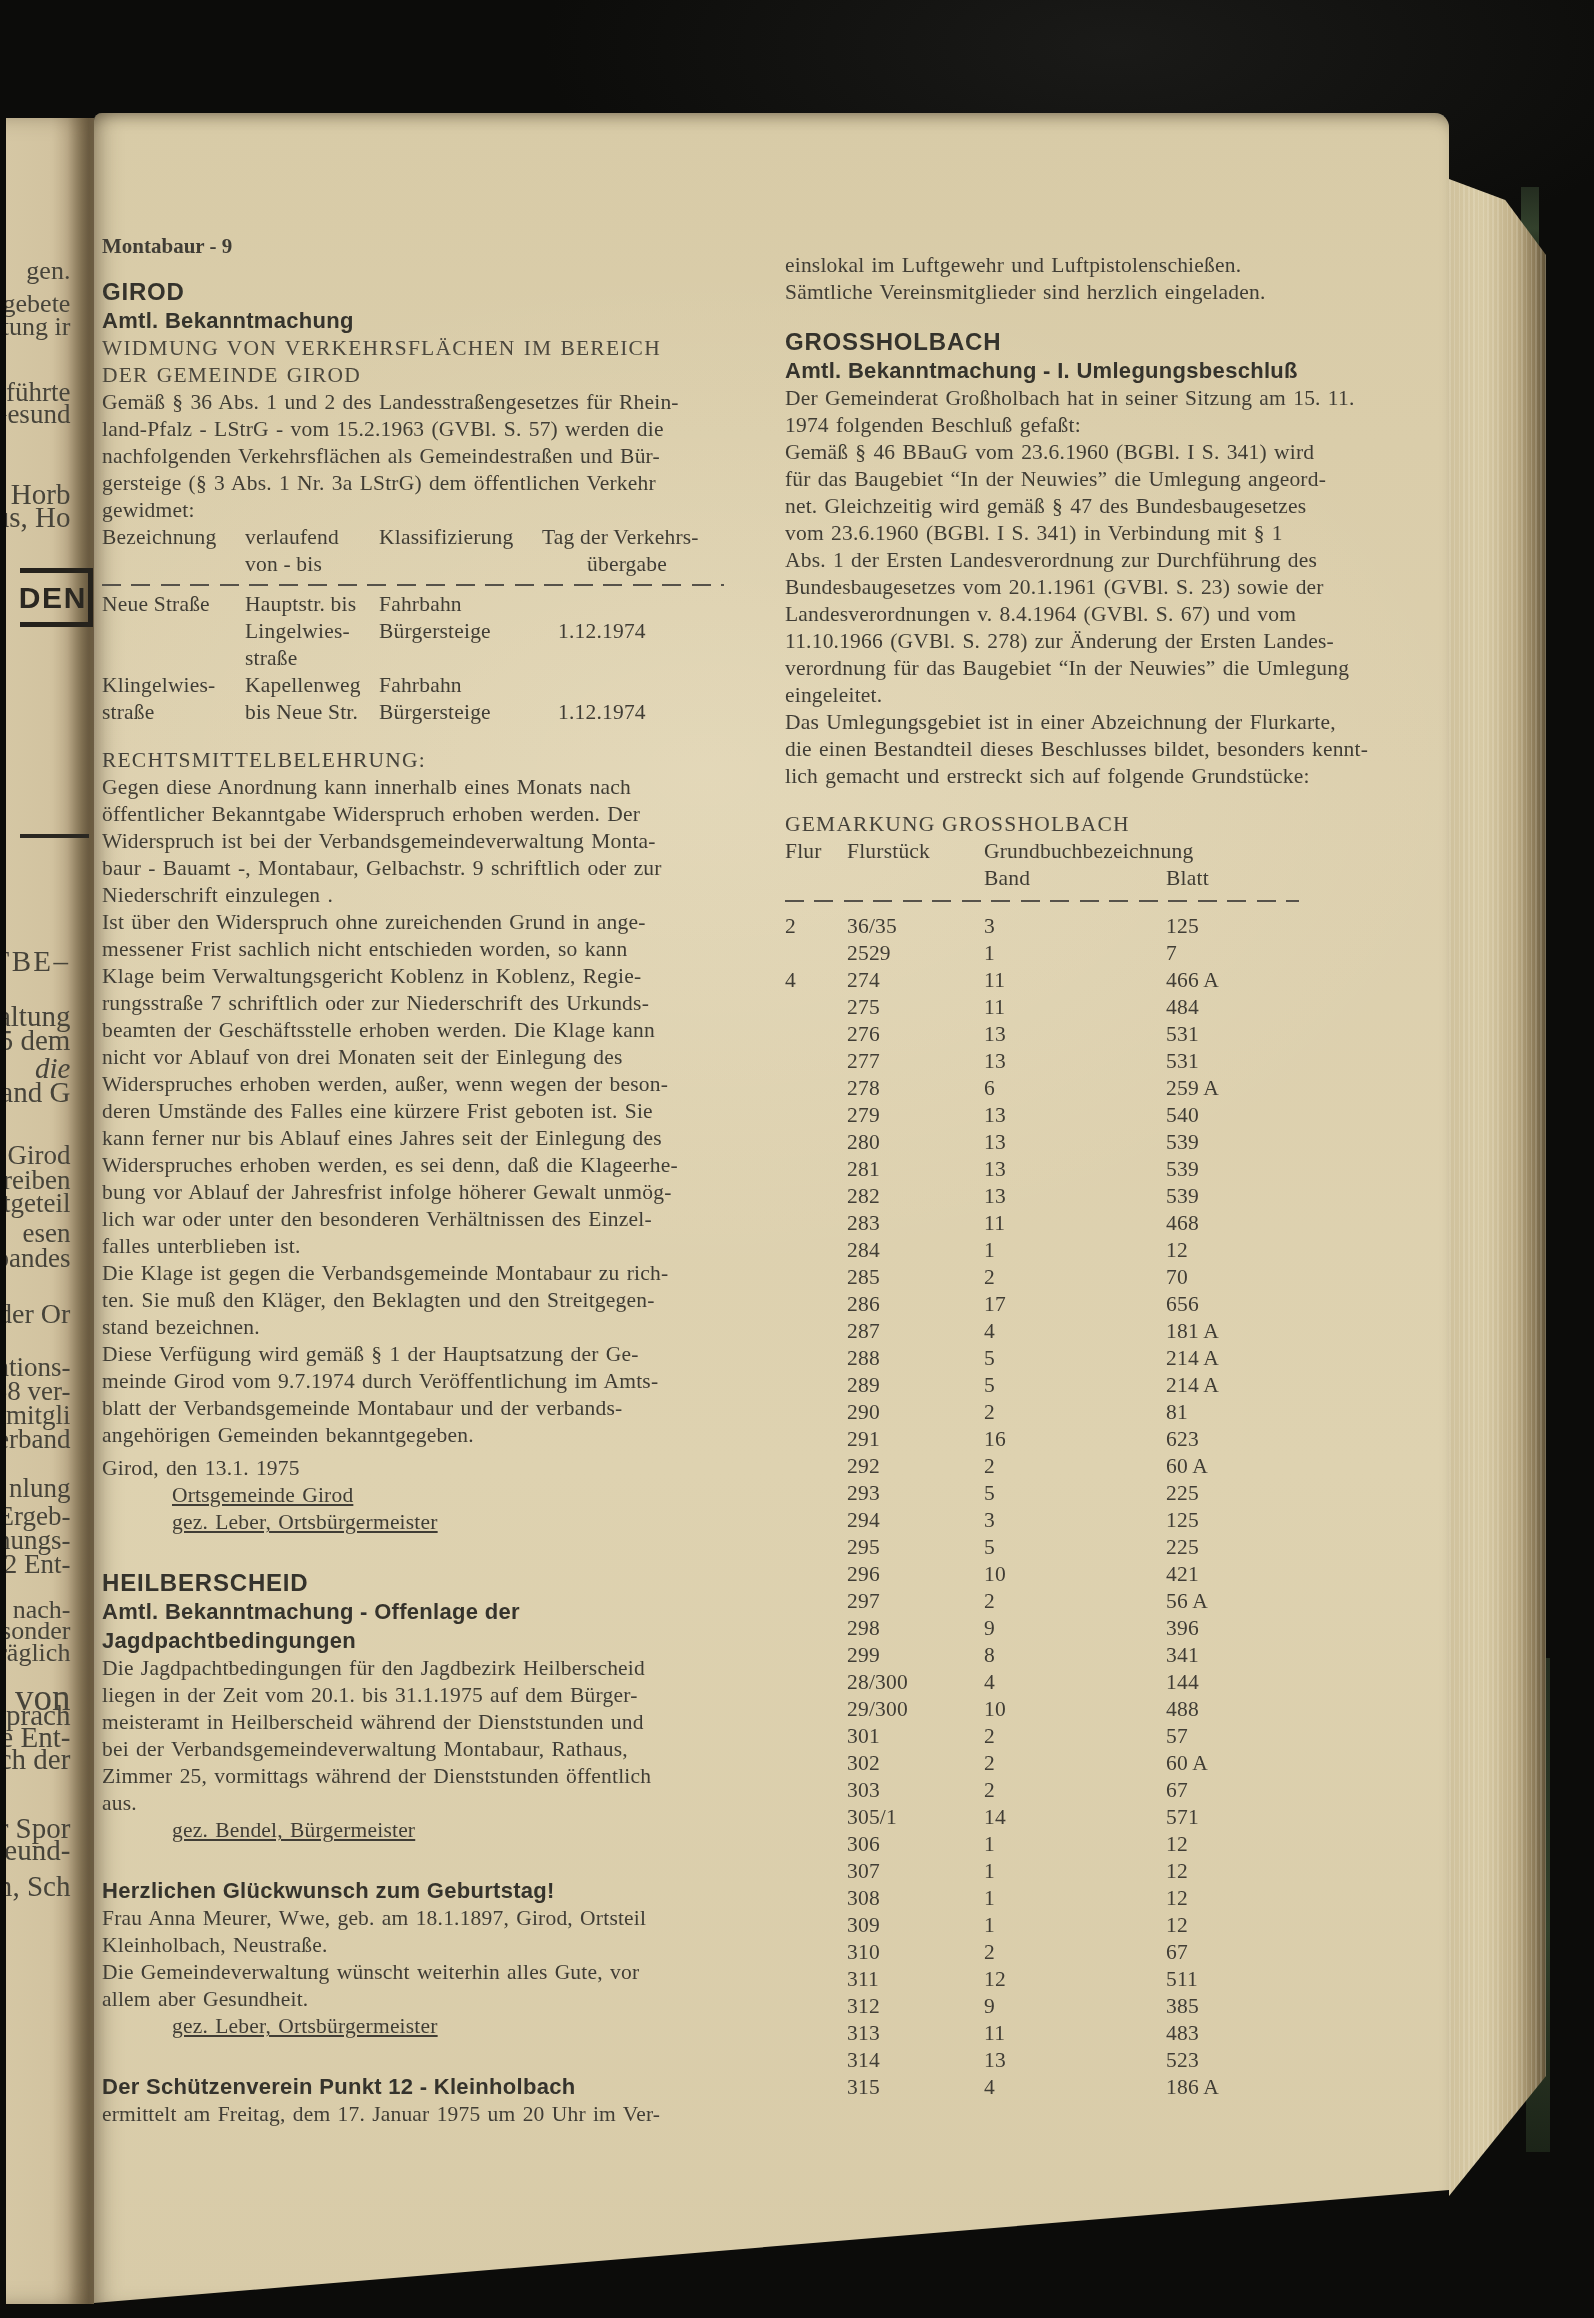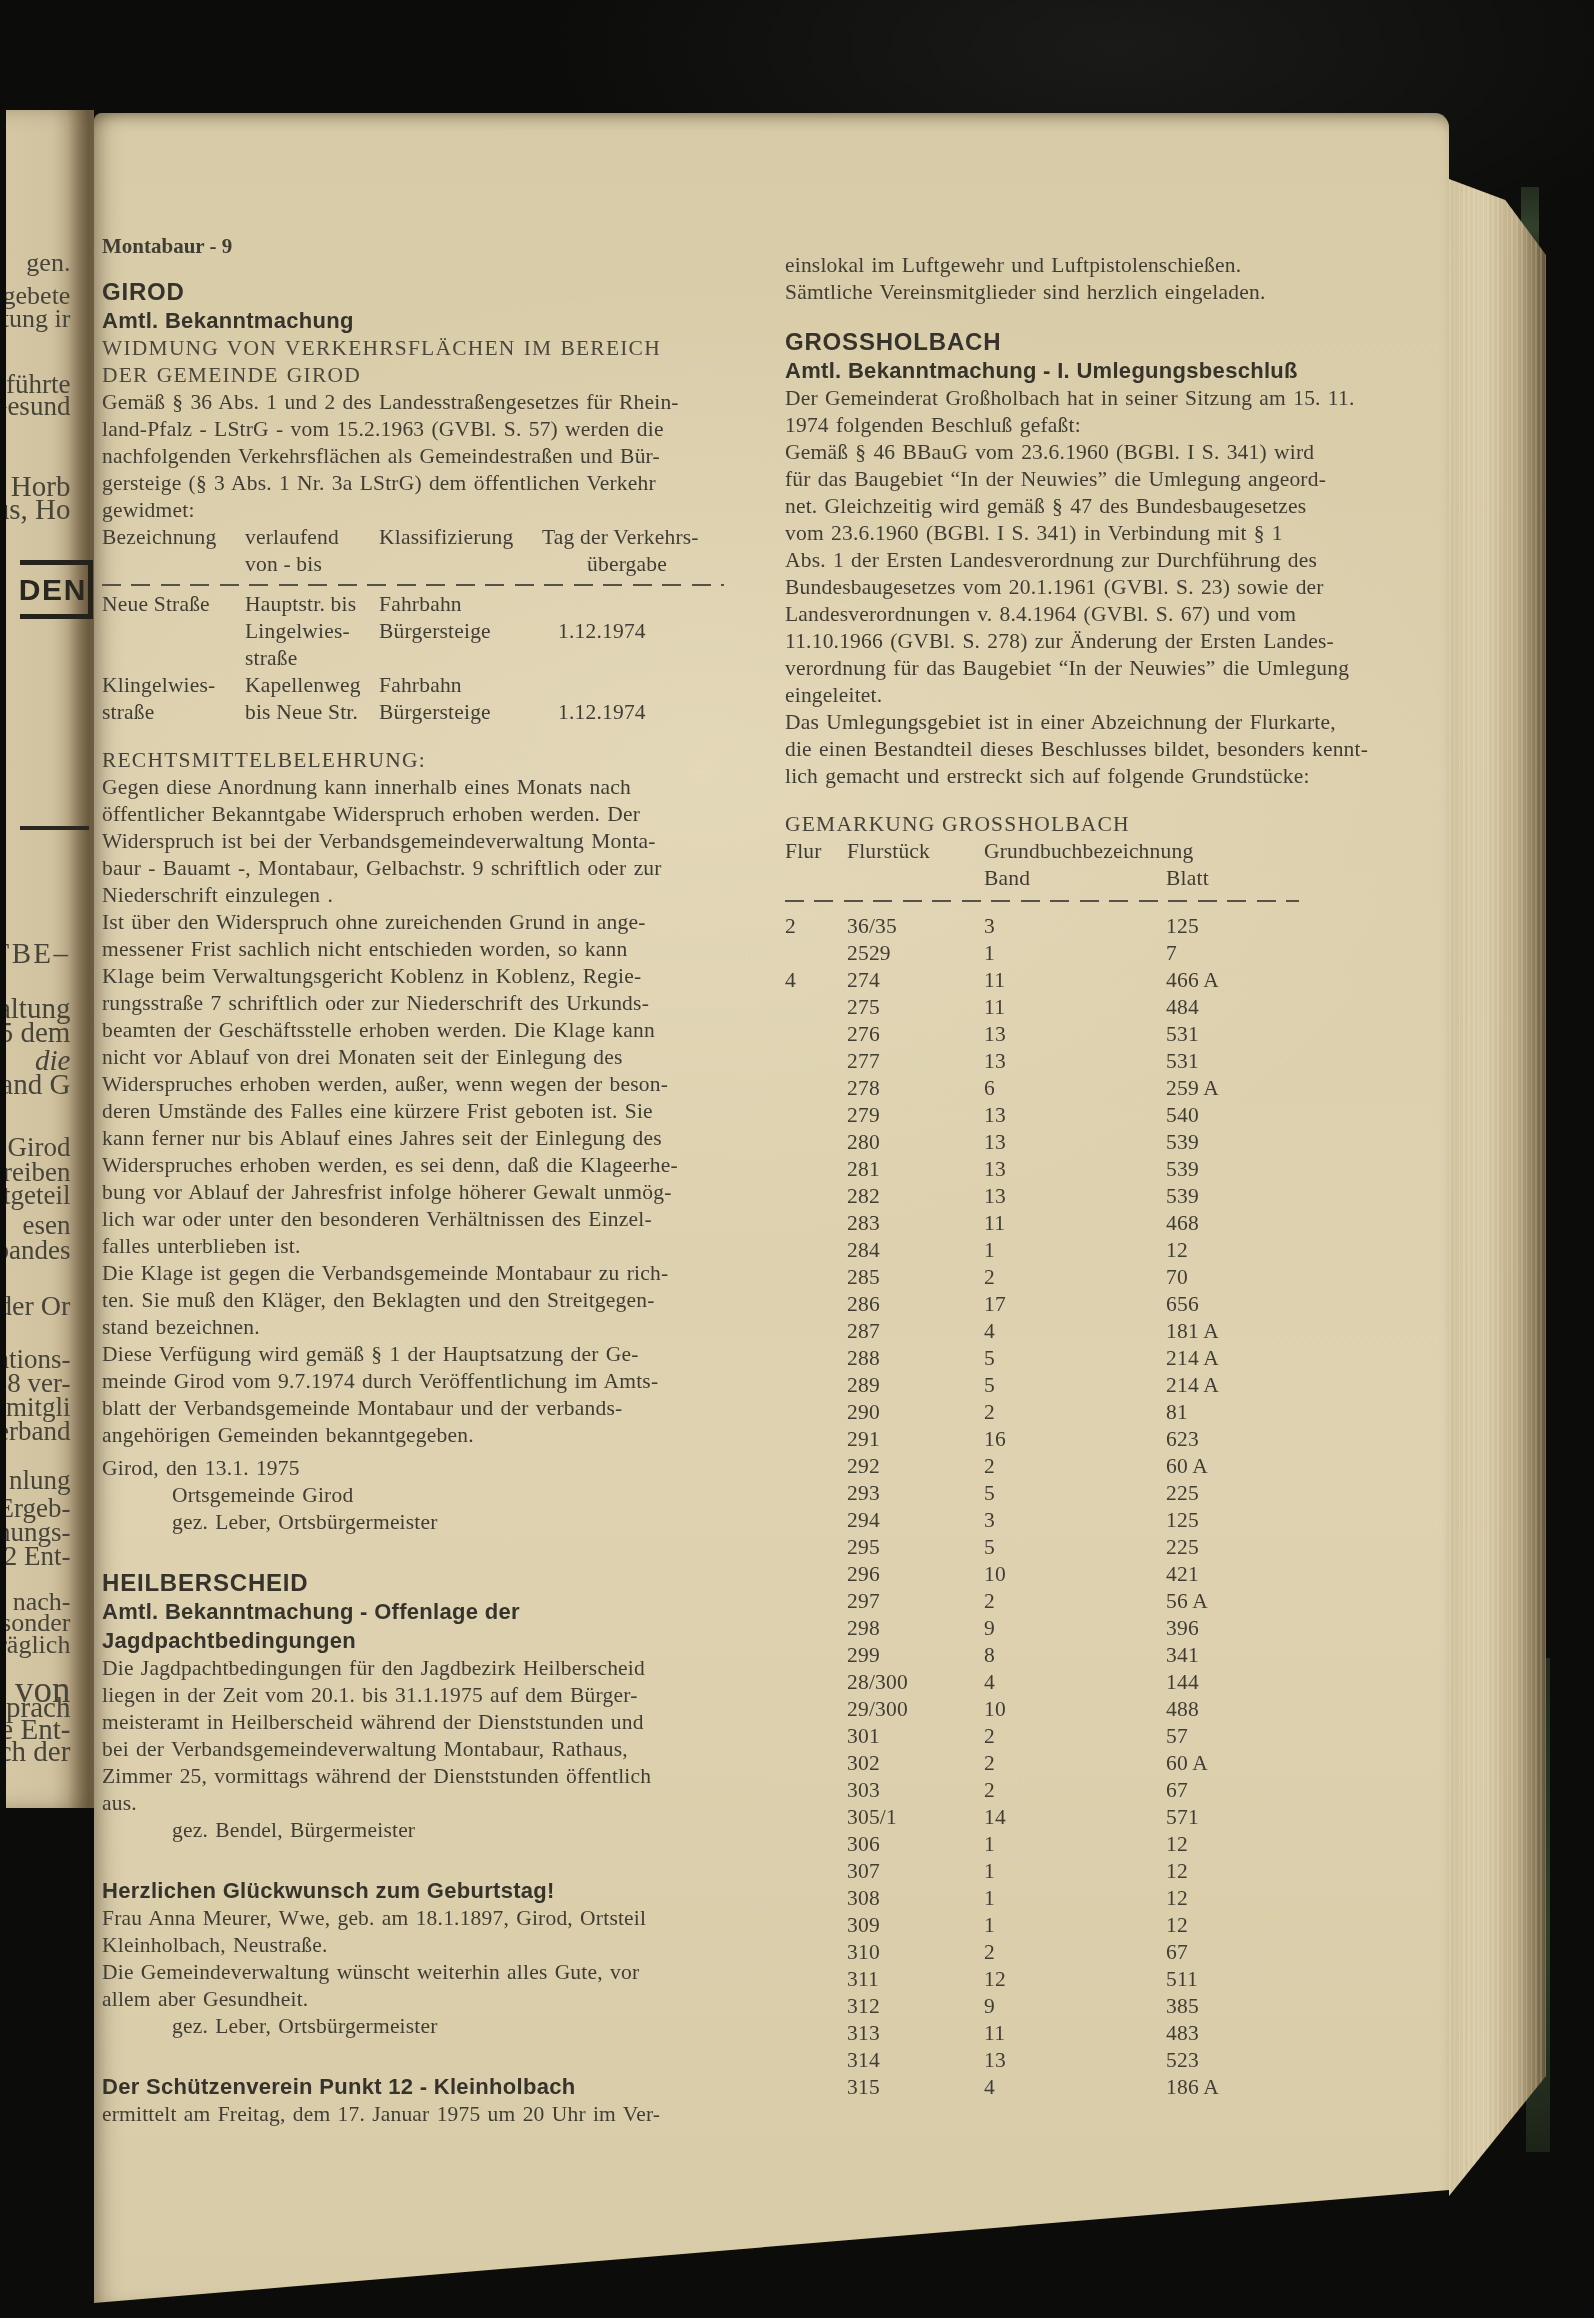--- a/index.html
+++ b/index.html
@@ -3,21 +3,21 @@
 <meta charset="utf-8">
 <style>
   html,body{margin:0;padding:0;background:#0c0c0a;}
   body{width:1594px;height:2319px;overflow:hidden;position:relative;
        font-family:"Liberation Serif","DejaVu Serif",serif;}
   .stage{position:absolute;inset:0;background:
       radial-gradient(956px 399px at 70% 2%, #1a1a18 0%, #0c0c0a 60%),
       #0c0c0a;}
 
   
-  .prev-strip{position:absolute;left:6.4px;top:110px;width:88px;height:1698px;
+  .prev-strip{position:absolute;left:6.4px;top:118px;width:88px;height:2186px;
      background:linear-gradient(90deg,#d5c7a4 0%,#d2c3a0 52%,#c4b390 70%,#a08e6b 86%,#8d7c5c 94%,#9c8b69 100%);
      box-shadow:inset -21px 0 24px -6.4px rgba(60,48,30,0.55);
      overflow:hidden;}
   .frag{position:absolute;right:24px;white-space:nowrap;color:#47443a;font-size:27px;}
   .frag.sp{letter-spacing:2.4px;}
   .den-box{position:absolute;left:-9.6px;top:450px;width:69px;height:49px;
      border:5.6px solid #25221c;border-left:none;display:flex;align-items:center;
      font-family:"Liberation Sans",sans-serif;font-weight:700;font-size:30px;
      letter-spacing:1.6px;color:#2a2721;padding-left:8px;}
   .prev-hline{position:absolute;left:0;top:716px;width:69px;height:4px;background:#2a2721;}
@@ -51,21 +51,21 @@
   .wcell{white-space:pre-line;font-size:21.5px;line-height:27px;letter-spacing:0.2px;}
   .wcell.date{padding-left:16px;}
   .wcell.ueb{padding-left:45px;}
   .wtable{margin-top:4.8px;}
   .wtable .wrow{margin-bottom:0px;}
 
   .gtable-head .grow,.gtable .grow{display:grid;grid-template-columns:62px 137px 182px 1fr;}
   .gcell{font-size:21.5px;line-height:27px;letter-spacing:0.2px;white-space:nowrap;}
   .gtable{margin-top:11px;}
 
-  .sig{padding-left:70px;}
+  .sig{padding-left:70px;text-decoration:underline;}
   .mt-s{margin-top:6.4px;}
   .mt-m{margin-top:21px;}
   .mt-l{margin-top:32px;}
 
   
   .edge-stack{position:absolute;left:1449px;top:179px;width:97px;height:2017px;
      background:
        repeating-linear-gradient(90deg,rgba(255,252,240,0.16) 0 1.6px,rgba(0,0,0,0) 1.6px 4.8px),
        linear-gradient(90deg,#cfc19c 0%,#d8cba6 35%,#bfae87 68%,#8d7c5a 88%,#5f5238 100%);
      clip-path:polygon(0 0,58% 21px,100% 76px,100% calc(100% - 120px),0 100%);}

